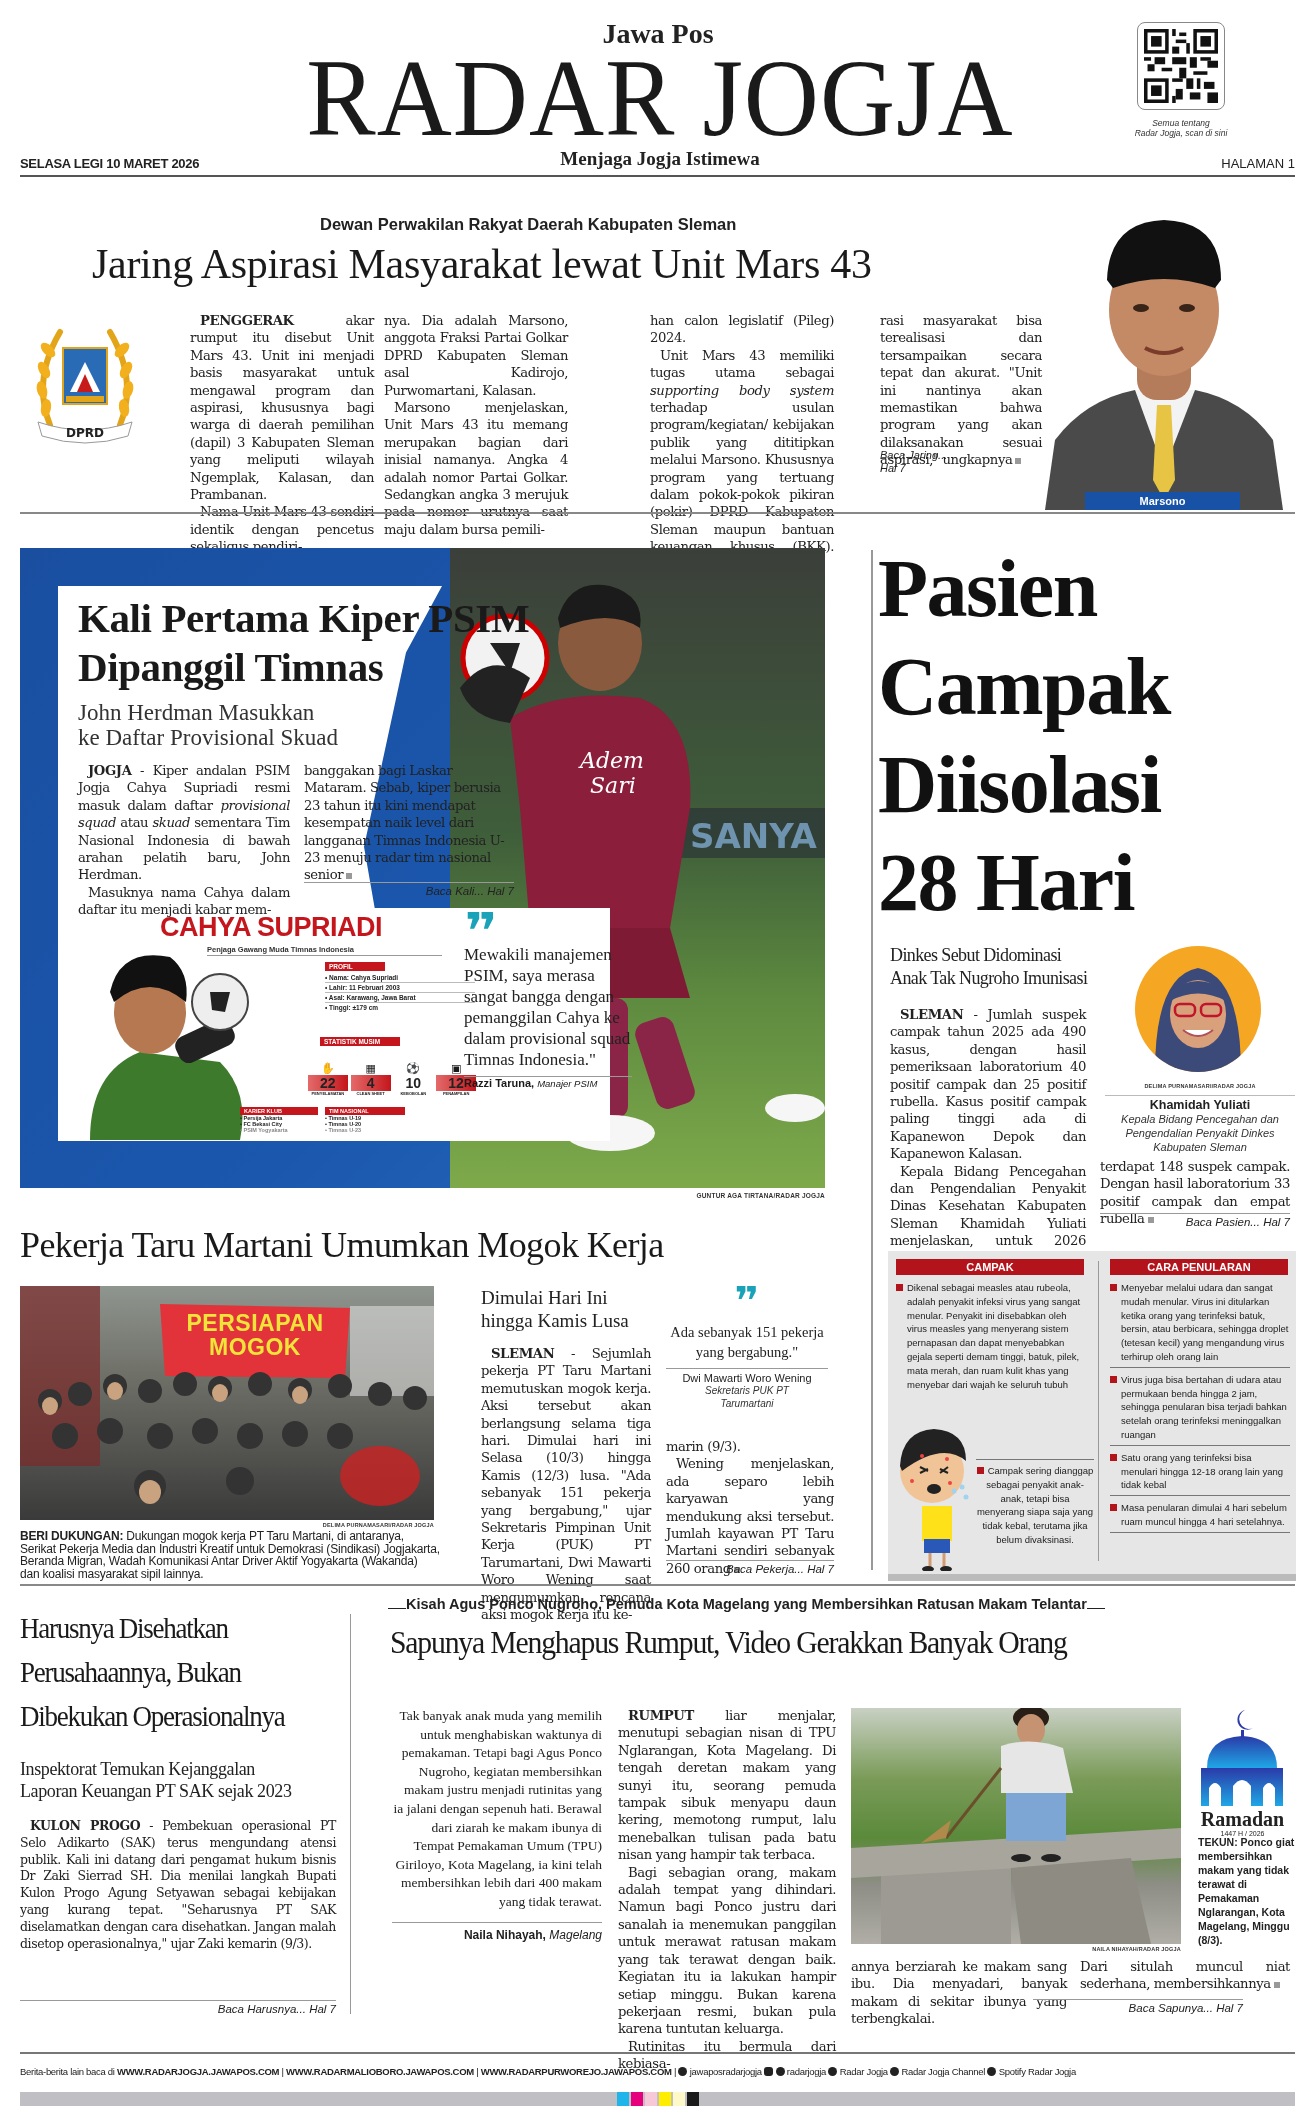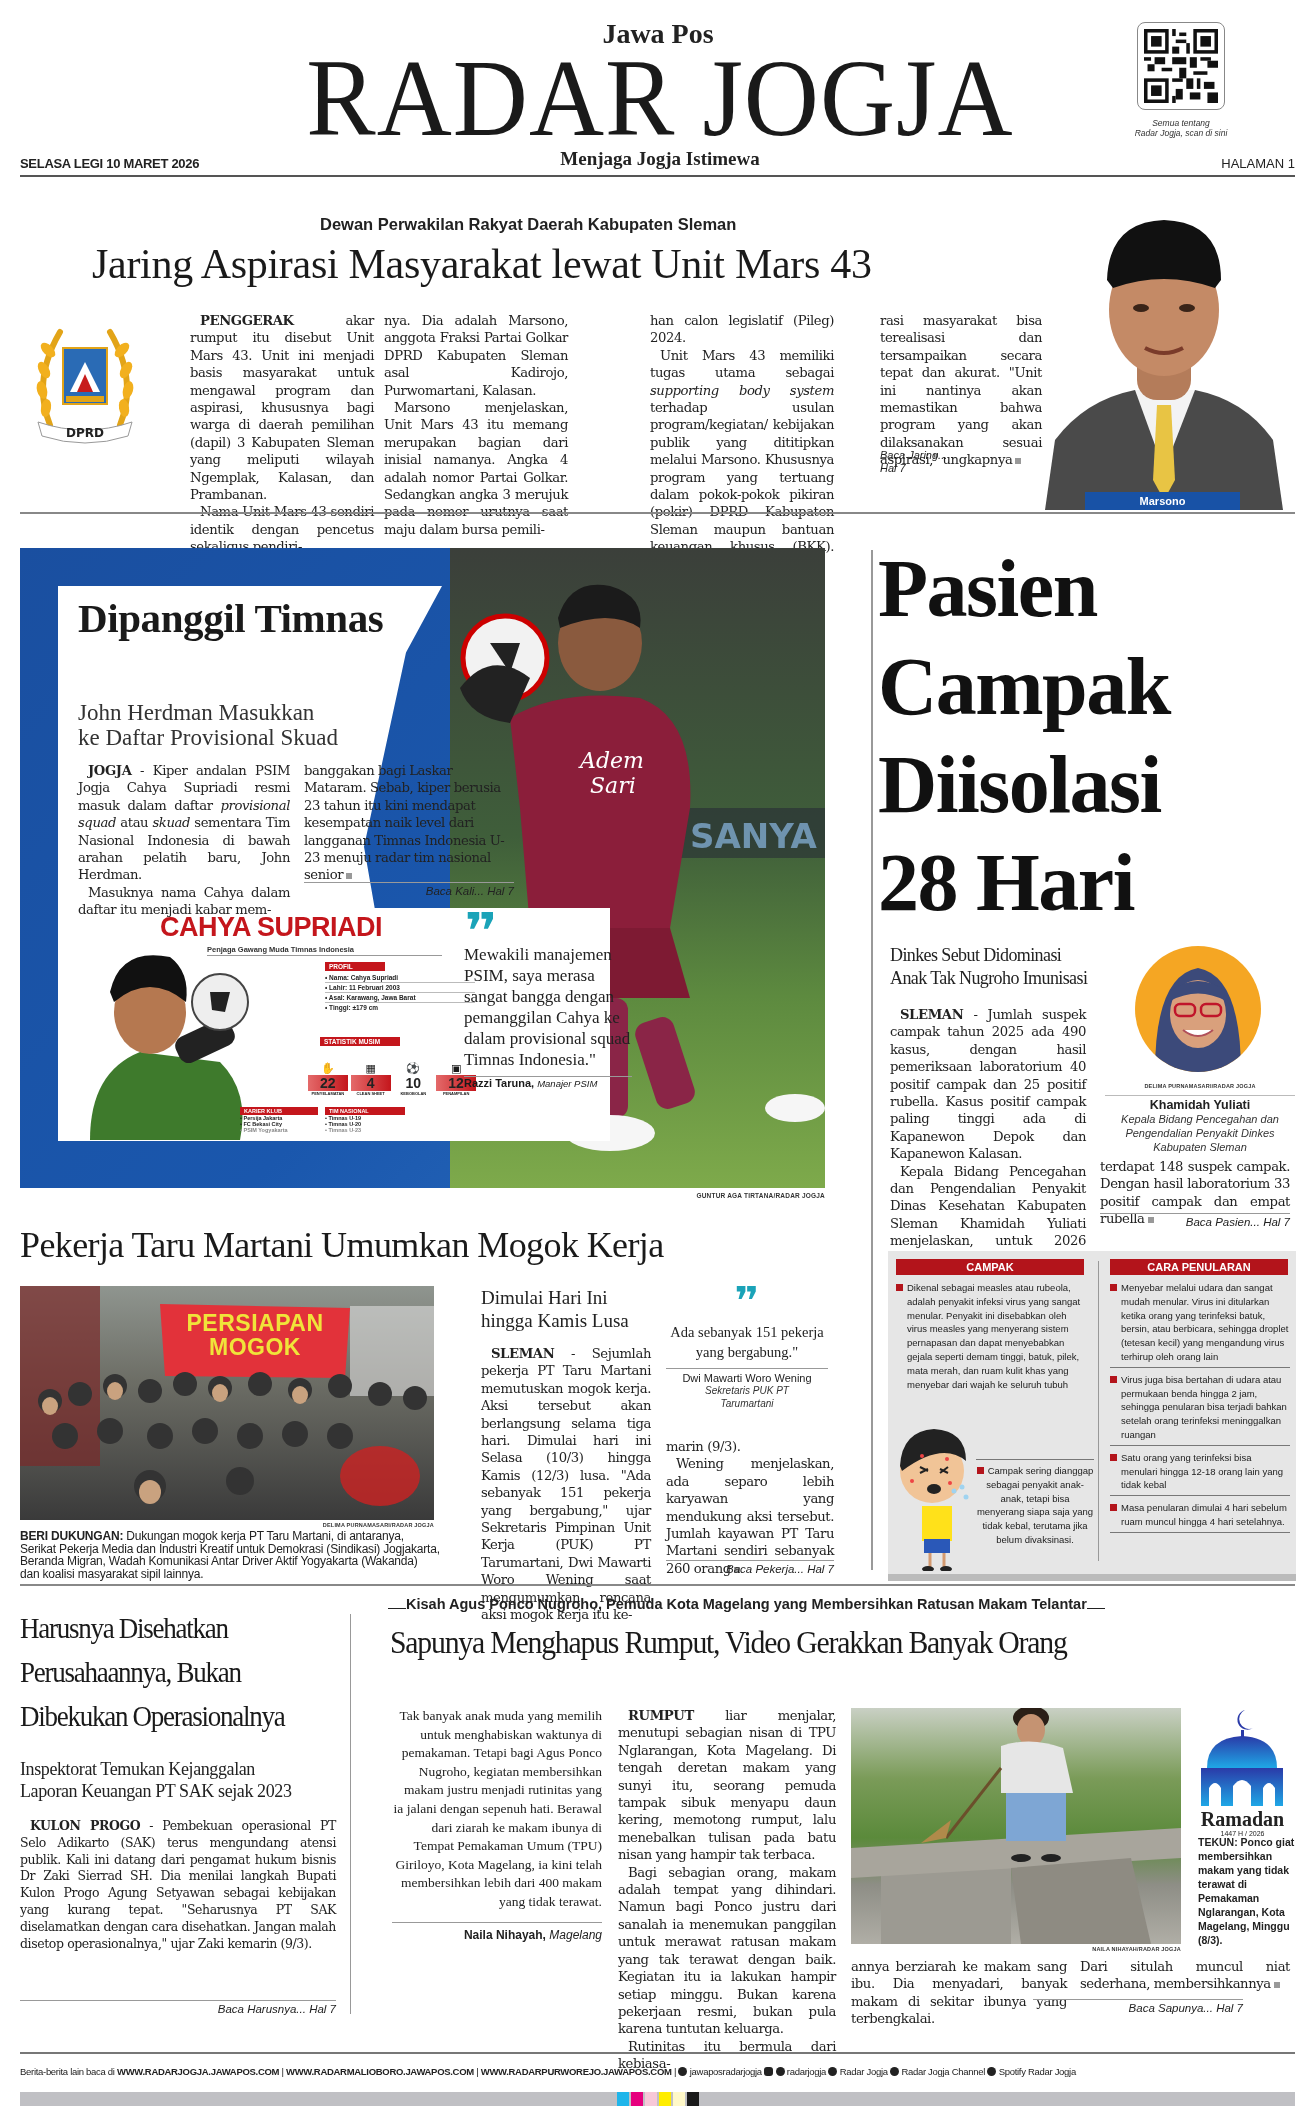--- a/index.html
+++ b/index.html
@@ -156,20 +156,21 @@
       <ellipse cx="345" cy="560" rx="30" ry="14" fill="#f6f6f6"></ellipse>
     </svg>
   </div>
 
   <div class="abs" style="left:38px;top:38px;width:600px;height:555px;background:#fff;clip-path:polygon(0 0,64% 0,58% 12%,51% 47%,56% 78%,71% 100%,0 100%)"></div>
   <div class="abs" style="left:38px;top:360px;width:552px;height:233px;background:#fff;clip-path:polygon(0 0,71% 0,71% 0,100% 0,100% 0,100% 100%,0 100%)"></div>
   <div class="abs" style="left:390px;top:360px;width:200px;height:233px;background:#fff;clip-path:polygon(0 0,60% 0,100% 100%,0 100%)"></div>
 </div>
 
 <div class="abs serif" style="left:78px;top:594px;font-size:41px;line-height:49px;color:#1a1a1a;letter-spacing:-.4px;font-weight:bold">
+  <div>Kali Pertama Kiper PSIM</div>
   <div>Dipanggil Timnas</div>
 </div>
 <div class="abs serif" style="left:78px;top:700px;font-size:23px;line-height:25px;color:#333">
   <div>John Herdman Masukkan</div>
   <div>ke Daftar Provisional Skuad</div>
 </div>
 <div class="abs body" style="left:78px;top:762px;width:212px">
   <p><b>JOGJA</b><span> - Kiper andalan PSIM Jogja Cahya Supriadi resmi masuk dalam daftar </span><i>provisional squad</i><span> atau </span><i>skuad</i><span> sementara Tim Nasional Indonesia di bawah arahan pelatih baru, John Herdman.</span></p>
   <p>Masuknya nama Cahya dalam daftar itu menjadi kabar mem-</p>
 </div>

